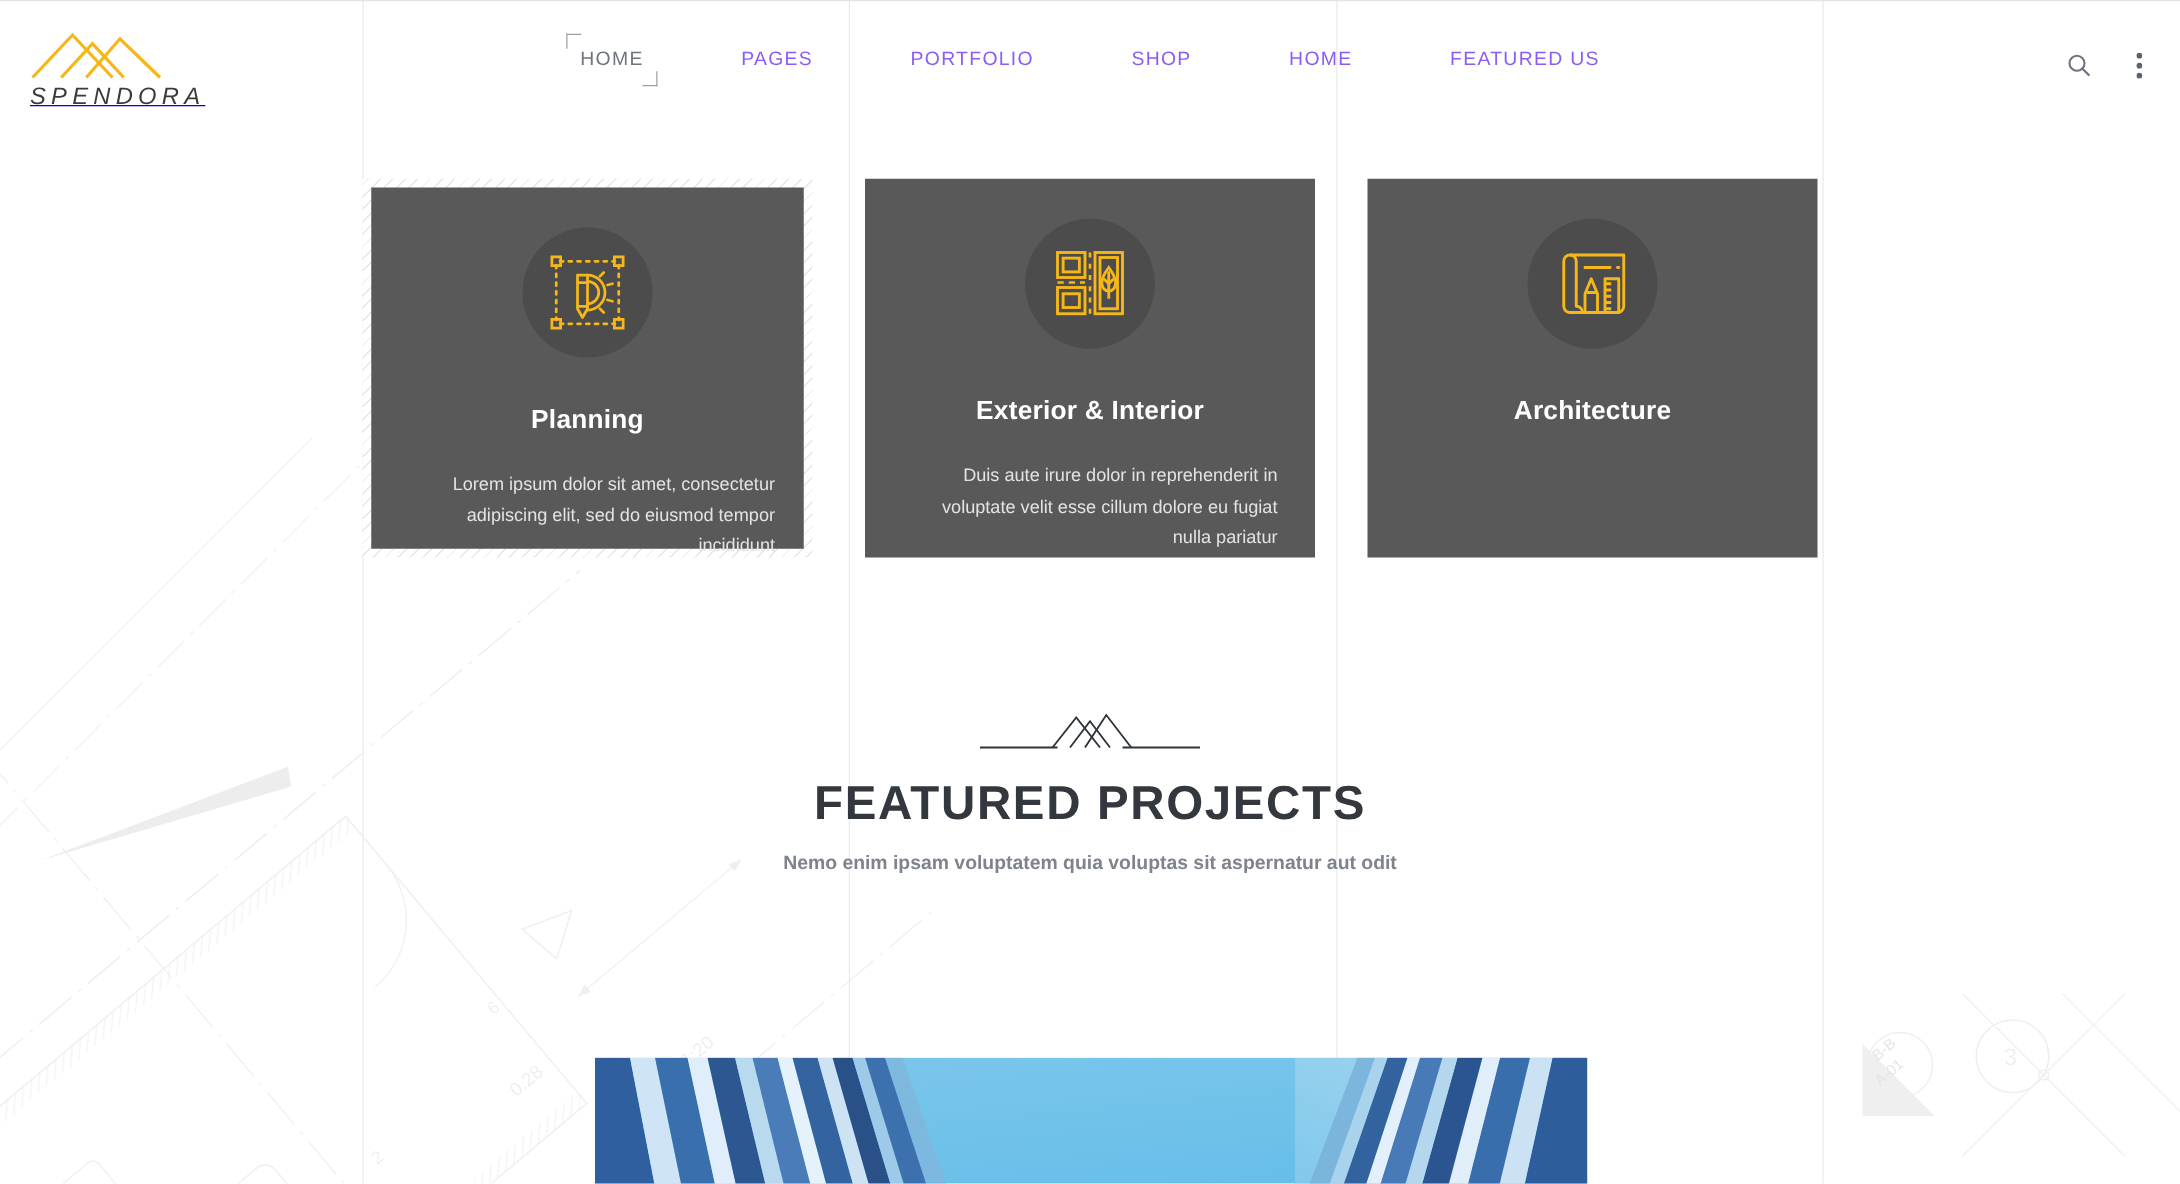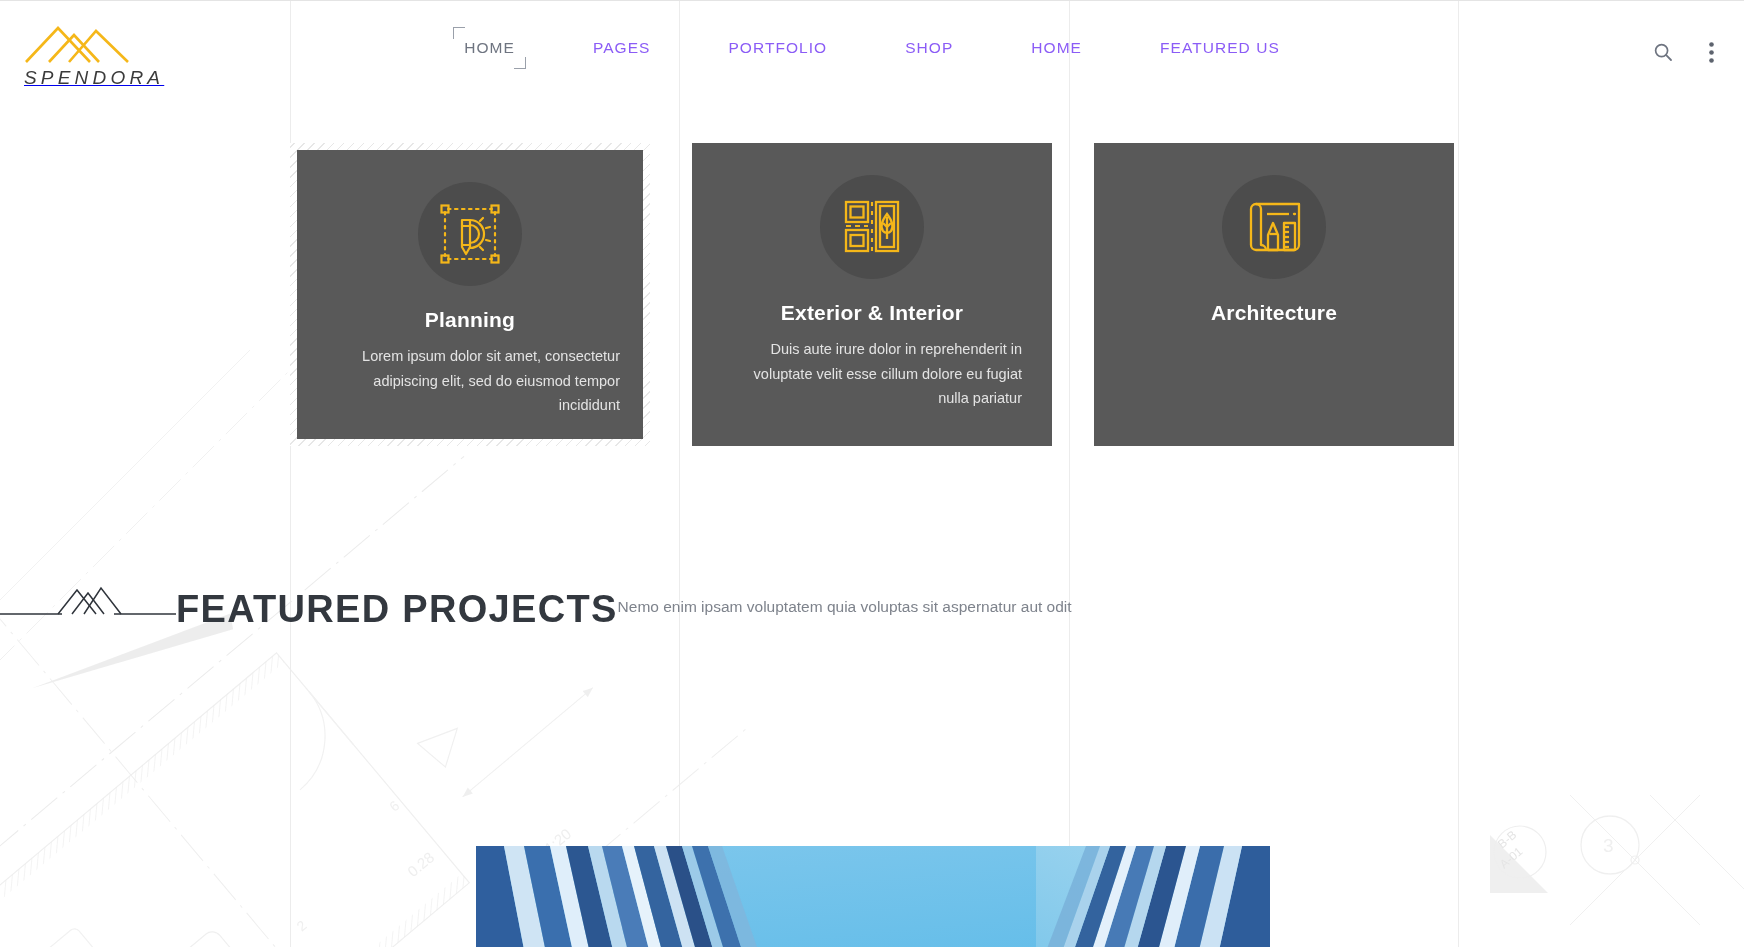--- a/index.html
+++ b/index.html
@@ -167,20 +167,21 @@
       );
   }
   .card {
     width: 100%;
     height: 100%;
     background: #595959;
     display: flex;
     flex-direction: column;
     align-items: center;
     padding-top: 32px;
+    gap: 16px;
   }
   .card-icon-circle {
     width: 104px;
     height: 104px;
     border-radius: 50%;
     background: #4c4c4c;
     display: flex;
     align-items: center;
     justify-content: center;
     flex: 0 0 auto;
@@ -203,38 +204,38 @@
     font-weight: 400;
   }
 
   
   .featured {
     position: absolute;
     left: 0; right: 0;
     top: 566px;
     z-index: 5;
     display: flex;
-    flex-direction: row;
+    flex-direction: column;
     align-items: center;
   }
   .divider { display: block; }
   .featured-title {
     margin-top: 22px;
     font-size: 38px;
     font-weight: bold;
     letter-spacing: 1.3px;
     color: #33383f;
     text-align: center;
   }
   .featured-sub {
     margin-top: 17px;
     font-size: 15.5px;
     color: #7e838c;
     text-align: center;
-    font-weight: 400;
+    font-weight: 700;
   }
 
   
   .project-img-wrap {
     position: absolute;
     left: 476px;
     top: 846px;
     width: 794px;
     height: 101px;
     overflow: hidden;

